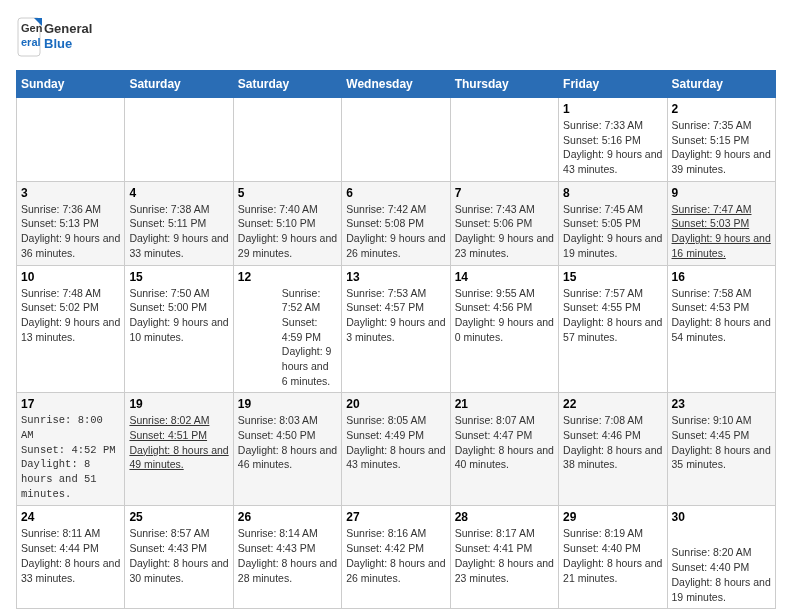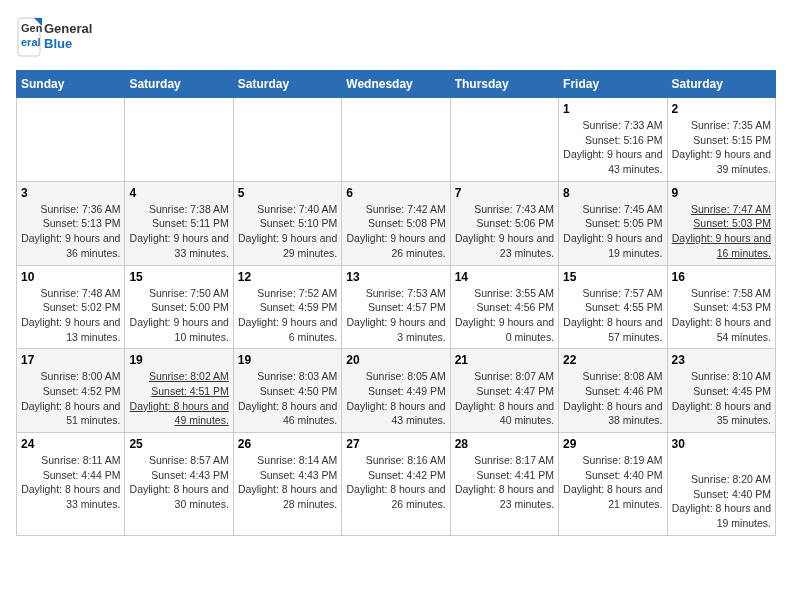--- a/index.html
+++ b/index.html
@@ -60,21 +60,20 @@
     .day-number {
       font-weight: bold;
       font-size: 12px;
       display: block;
       margin-bottom: 2px;
     }
     .day-info {
       color: #333;
       font-size: 10.5px;
       line-height: 1.4;
-      text-align: right;
     }
     .empty-cell {
       background: #fff !important;
     }
   </style>
 </head>
 <body>
 
 <div class="header-area">
   <div class="logo">
@@ -178,53 +177,53 @@
 Daylight: 9 hours and 13 minutes.</div>
         </td>
         <td>
           <span class="day-number">15</span>
           <div class="day-info" style="white-space: pre-line;">Sunrise: 7:50 AM
 Sunset: 5:00 PM
 Daylight: 9 hours and 10 minutes.</div>
         </td>
         <td>
           <span class="day-number">12</span>
-          <div class="day-info" style="white-space: pre-line;">Sunrise: 7:52 AM
+          <div class="day-info" style="white-space: pre-line; margin-left: 44px;">Sunrise: 7:52 AM
 Sunset: 4:59 PM
 Daylight: 9 hours and 6 minutes.</div>
         </td>
         <td>
           <span class="day-number">13</span>
           <div class="day-info" style="white-space: pre-line;">Sunrise: 7:53 AM
 Sunset: 4:57 PM
 Daylight: 9 hours and 3 minutes.</div>
         </td>
         <td>
           <span class="day-number">14</span>
-          <div class="day-info" style="white-space: pre-line;">Sunrise: 3:55 AM
+          <div class="day-info" style="white-space: pre-line;">Sunrise: 9:55 AM
 Sunset: 4:56 PM
 Daylight: 9 hours and 0 minutes.</div>
         </td>
         <td>
           <span class="day-number">15</span>
           <div class="day-info" style="white-space: pre-line;">Sunrise: 7:57 AM
 Sunset: 4:55 PM
 Daylight: 8 hours and 57 minutes.</div>
         </td>
         <td>
           <span class="day-number">16</span>
           <div class="day-info" style="white-space: pre-line;">Sunrise: 7:58 AM
 Sunset: 4:53 PM
 Daylight: 8 hours and 54 minutes.</div>
         </td>
       </tr>
       <tr>
         <td>
           <span class="day-number">17</span>
-          <div class="day-info" style="white-space: pre-line;">Sunrise: 8:00 AM
+          <div class="day-info" style="white-space: pre-line; font-family: Liberation Mono, monospace;">Sunrise: 8:00 AM
 Sunset: 4:52 PM
 Daylight: 8 hours and 51 minutes.</div>
         </td>
         <td>
           <span class="day-number">19</span>
           <div class="day-info" style="white-space: pre-line; text-decoration: underline;">Sunrise: 8:02 AM
 Sunset: 4:51 PM
 Daylight: 8 hours and 49 minutes.</div>
         </td>
         <td>
@@ -240,27 +239,27 @@
 Daylight: 8 hours and 43 minutes.</div>
         </td>
         <td>
           <span class="day-number">21</span>
           <div class="day-info" style="white-space: pre-line;">Sunrise: 8:07 AM
 Sunset: 4:47 PM
 Daylight: 8 hours and 40 minutes.</div>
         </td>
         <td>
           <span class="day-number">22</span>
-          <div class="day-info" style="white-space: pre-line;">Sunrise: 8:08 AM
+          <div class="day-info" style="white-space: pre-line;">Sunrise: 7:08 AM
 Sunset: 4:46 PM
 Daylight: 8 hours and 38 minutes.</div>
         </td>
         <td>
           <span class="day-number">23</span>
-          <div class="day-info" style="white-space: pre-line;">Sunrise: 8:10 AM
+          <div class="day-info" style="white-space: pre-line;">Sunrise: 9:10 AM
 Sunset: 4:45 PM
 Daylight: 8 hours and 35 minutes.</div>
         </td>
       </tr>
       <tr>
         <td>
           <span class="day-number">24</span>
           <div class="day-info" style="white-space: pre-line;">Sunrise: 8:11 AM
 Sunset: 4:44 PM
 Daylight: 8 hours and 33 minutes.</div>

